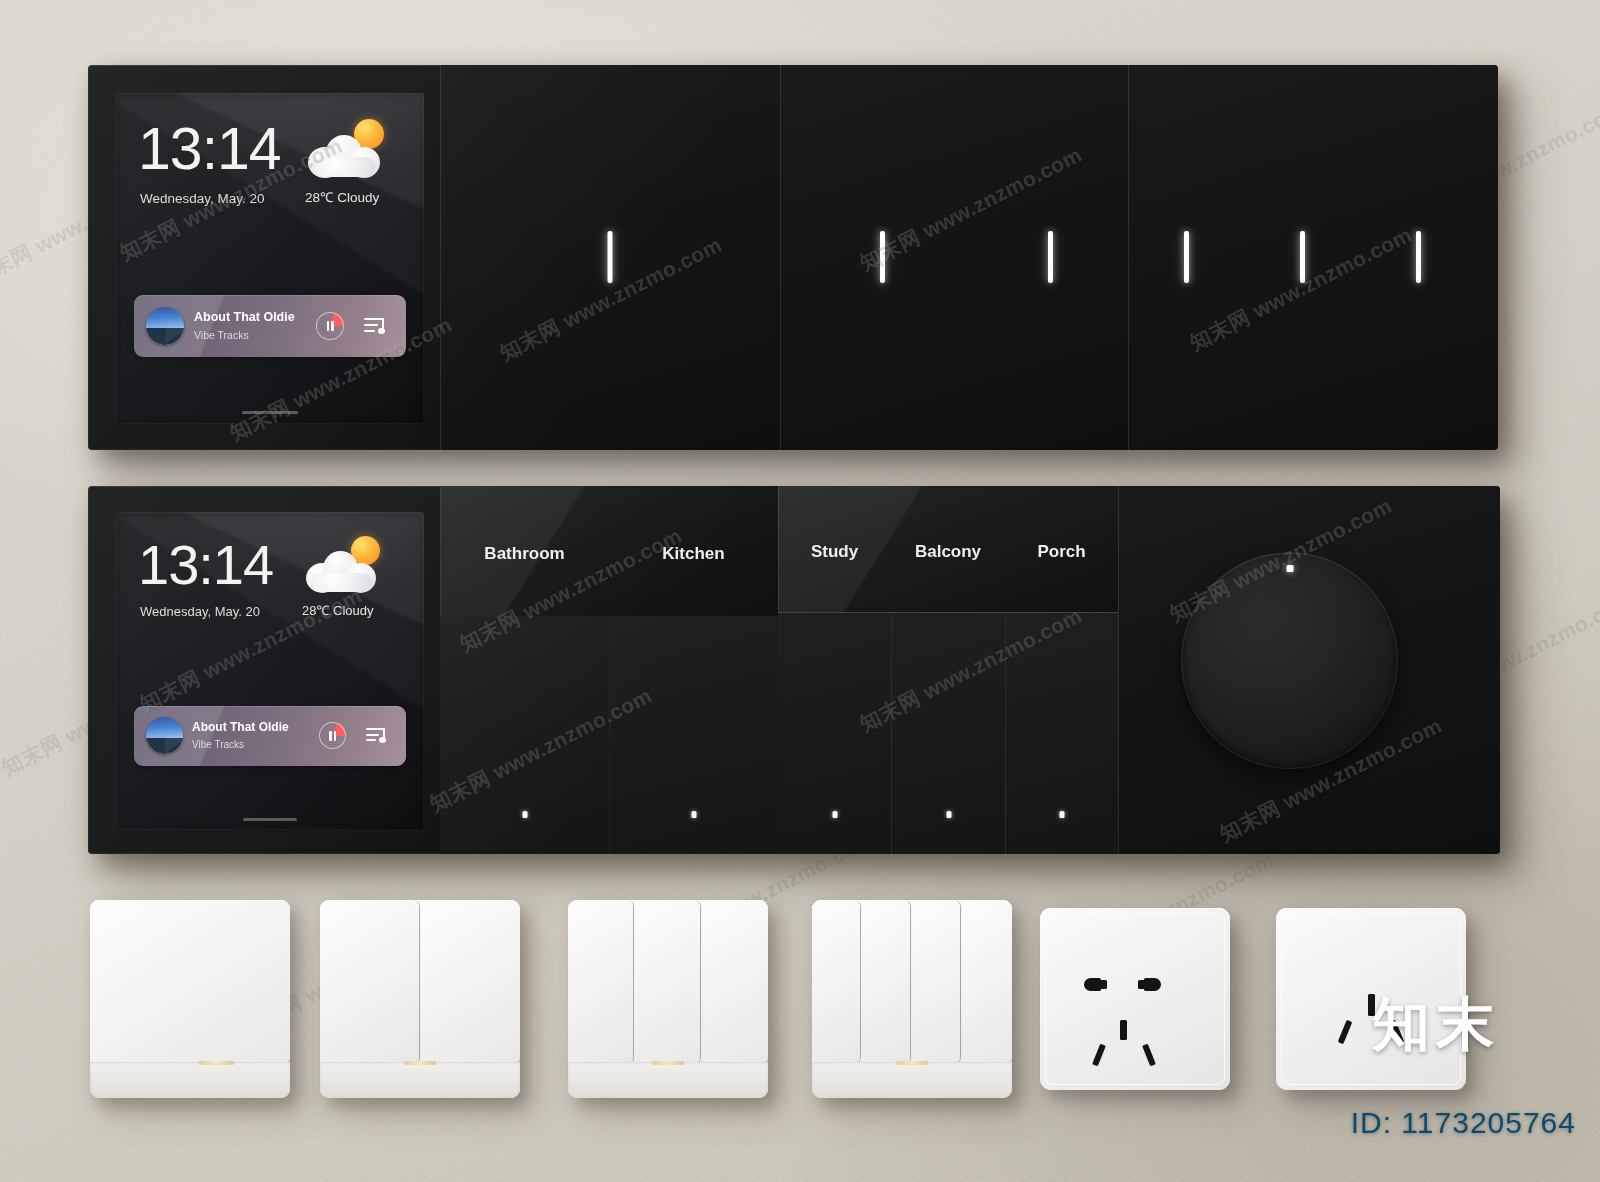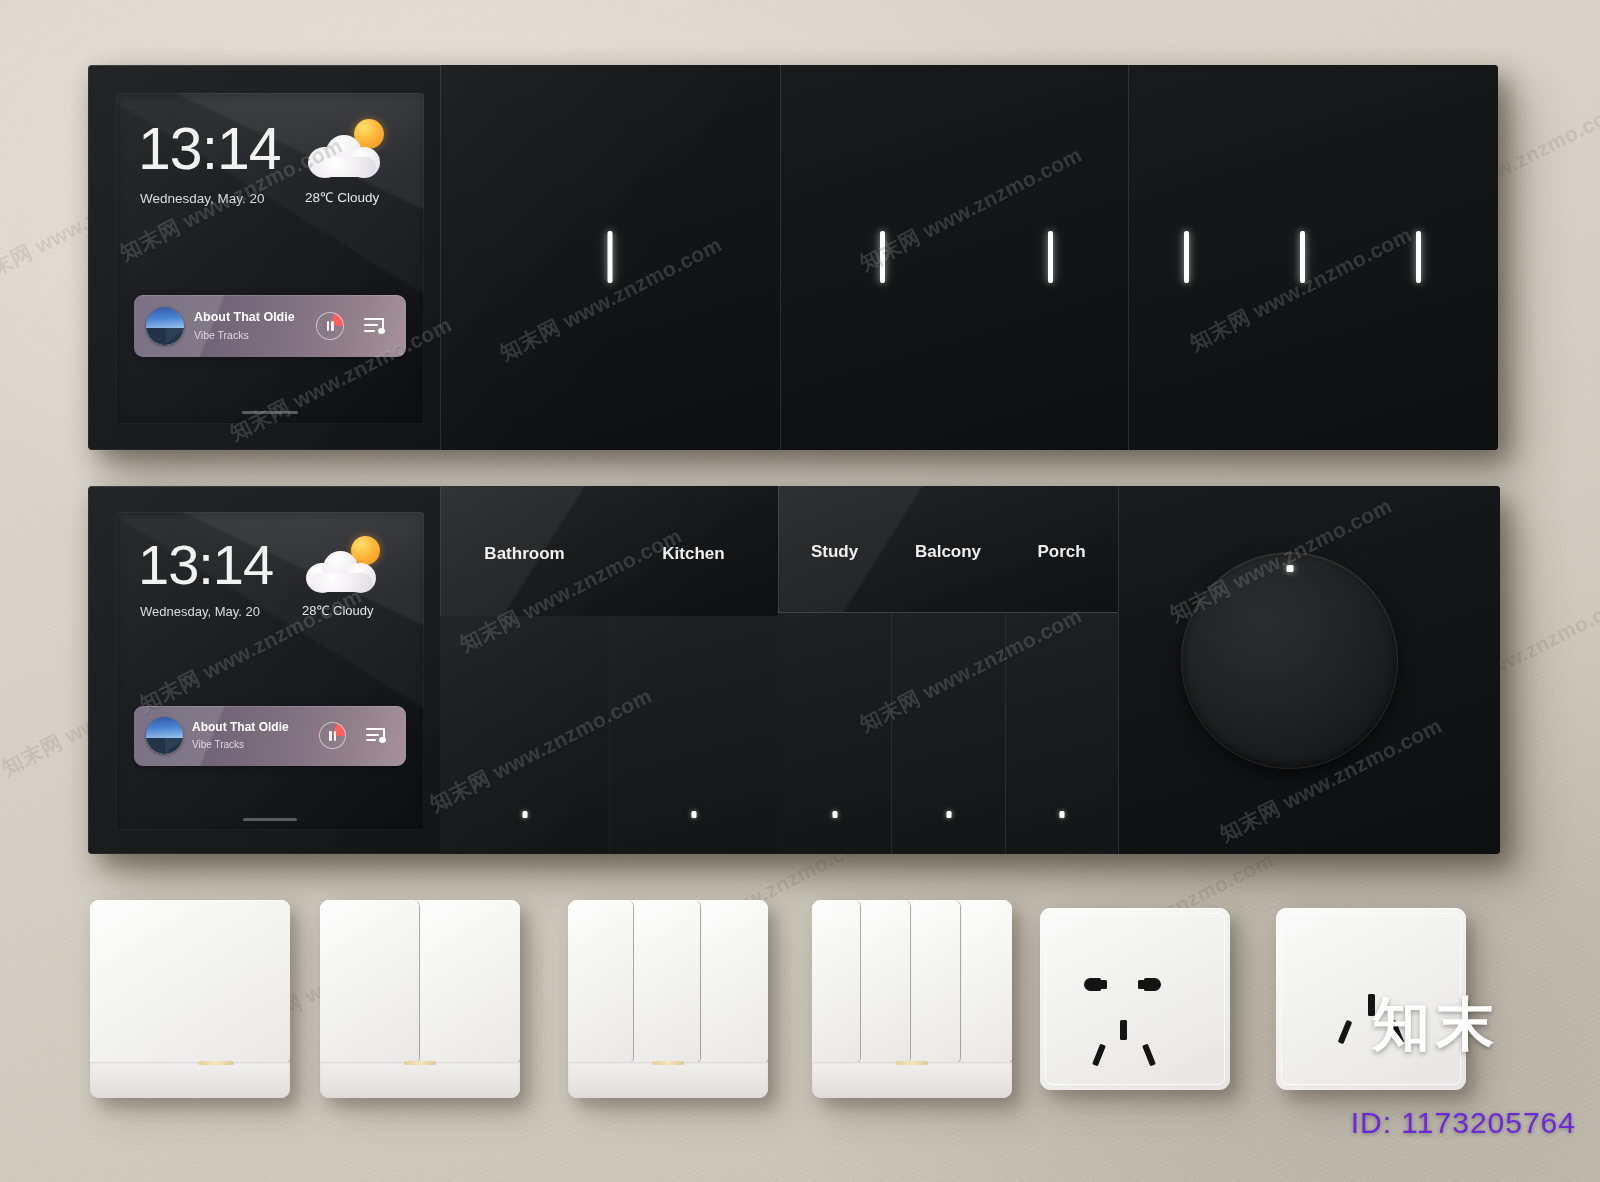--- a/index.html
+++ b/index.html
@@ -220,21 +220,21 @@
   }
   .wm.dark{ color:rgba(20,18,14,.085); text-shadow:none; }
   .brand{
     position:absolute; right:100px; bottom:118px;
     font-size:58px; font-weight:700; color:#fff; letter-spacing:6px;
     text-shadow:0 2px 5px rgba(0,0,0,.35);
     pointer-events:none;
   }
   .idtag{
     position:absolute; right:24px; bottom:42px;
-    font-size:30px; color:#6d28d9; letter-spacing:1px; font-weight:400;
+    font-size:30px; color:#0c4a6e; letter-spacing:1px; font-weight:400;
     text-shadow:0 1px 4px rgba(0,0,0,.35);
   }
 </style>
 </head>
 <body>
 
 <div id="wall"></div>
 
 <div class="wm-layer">
   <div class="wm dark" style="left:-40px;  top:210px;">知末网 www.znzmo.com</div>

